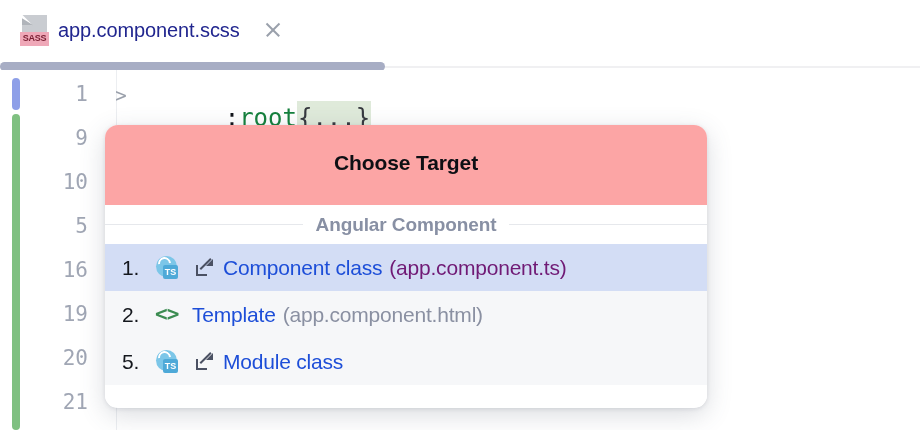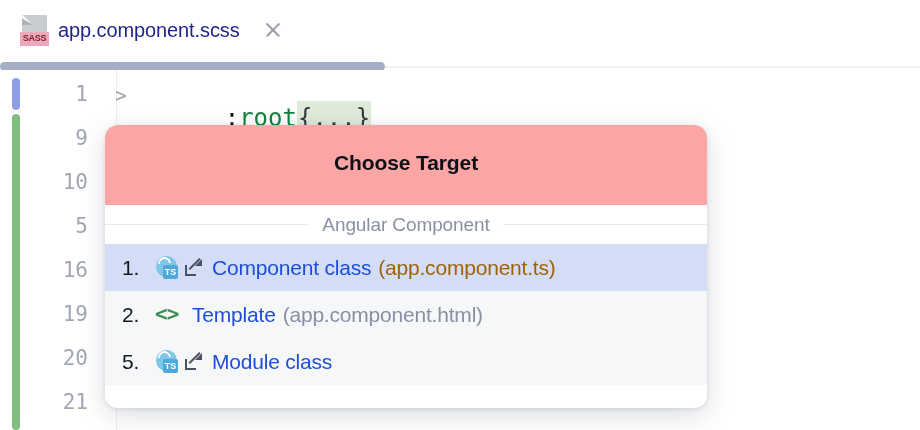--- a/index.html
+++ b/index.html
@@ -84,34 +84,34 @@
   .popup-title{
     position:absolute;left:0;top:26px;width:602px;text-align:center;
     font-size:21px;font-weight:bold;color:#0d0f14;letter-spacing:-0.1px;
   }
   .group-row{
     position:relative;height:39px;background:#ffffff;
     display:flex;align-items:center;justify-content:center;
   }
   .group-row .rule{flex:1 1 auto;height:1px;background:#e6e8ec;}
   .group-label{
-    padding:0 13px;font-size:19px;font-weight:normal;color:#8890a4;letter-spacing:-0.1px;white-space:nowrap;
+    padding:0 13px;font-size:19px;font-weight:bold;color:#8890a4;letter-spacing:-0.1px;white-space:nowrap;
   }
   .list{background:#f6f7f9;}
   .row{
     position:relative;height:47px;display:flex;align-items:center;padding-left:17px;box-sizing:border-box;
   }
   .row.selected{background:#d3ddf5;}
   .row .num{
     width:33px;flex:0 0 auto;font-size:21px;color:#14171d;letter-spacing:-0.2px;
   }
   .row .label{font-size:21px;color:#1d4ed8;letter-spacing:-0.2px;white-space:nowrap;}
   .row .file{font-size:21px;color:#8a90a2;letter-spacing:-0.2px;white-space:nowrap;}
-  .row.selected .file{color:#a16207;}
-  .icon-slot{flex:0 0 auto;display:flex;align-items:center;margin-right:10px;}
+  .row.selected .file{color:#701a75;}
+  .icon-slot{flex:0 0 auto;display:flex;align-items:center;margin-right:10px;gap:11px;}
 
   
   .ts-icon{position:relative;width:25px;height:25px;flex:0 0 auto;}
   .ts-icon .circ{
     position:absolute;left:1px;top:1px;width:21px;height:21px;border-radius:50%;
     background:#7cc6e8;
   }
   .ts-icon .c-glyph{
     position:absolute;left:3px;top:2px;width:13px;height:13px;
     border:2.3px solid #ffffff;border-radius:50%;

